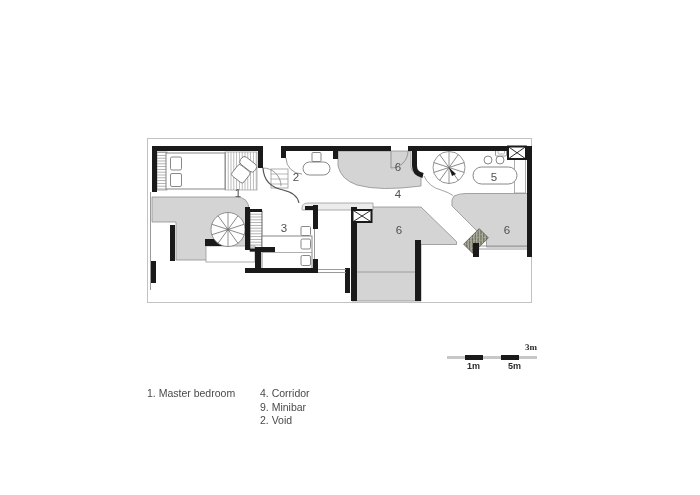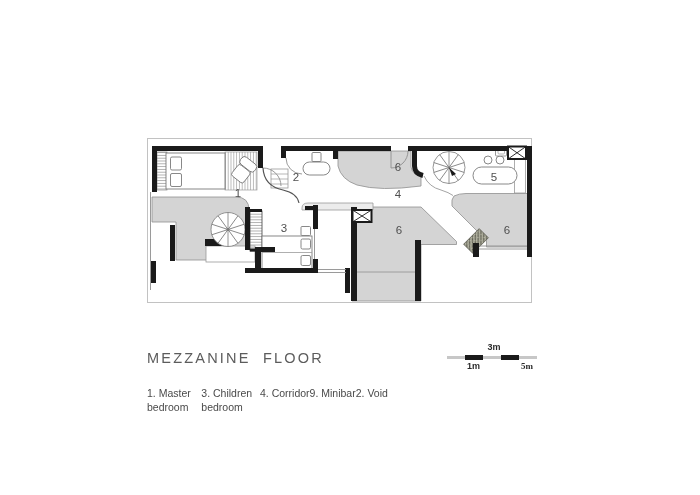--- a/index.html
+++ b/index.html
@@ -3,33 +3,33 @@
 <meta charset="utf-8">
 <style>
   html,body{margin:0;padding:0;background:#ffffff;}
   #page{position:relative;width:700px;height:495px;background:#ffffff;overflow:hidden;
         font-family:"Liberation Sans",sans-serif;}
   #plan-svg{position:absolute;left:0;top:0;}
   .plan-label{font-family:"Liberation Sans",sans-serif;font-size:11.5px;fill:#4f4f4f;}
   #title{position:absolute;left:147px;top:350px;font-size:14.5px;letter-spacing:2.2px;
          color:#5c5c5c;white-space:pre;font-weight:400;}
   #legend{position:absolute;left:147px;top:387px;display:flex;color:#4a4a4a;font-size:10.5px;}
-  .legend-col{display:flex;flex-direction:row;}
+  .legend-col{display:flex;flex-direction:column;}
   .legend-col .legend-item{height:13.5px;line-height:13.5px;}
   #legend-col1{width:113px;}
   #legend-col2{}
   #scalebar{position:absolute;left:447px;top:342px;width:90px;height:30px;color:#2b2b2b;
             font-size:9px;font-weight:bold;}
-  #scale-top{position:absolute;left:4px;right:0;top:0;text-align:center;}
+  #scale-top{position:absolute;left:4px;right:0;top:0;text-align:right;font-family:Liberation Serif, serif;}
   #scale-strip{position:absolute;left:0;top:13px;width:90px;height:5px;display:flex;align-items:center;}
   .seg{width:18px;}
   .seg-light{height:2.5px;background:#c7c7c7;}
   .seg-dark{height:4.5px;background:#1a1a1a;}
   #scale-bl{position:absolute;left:0;top:19px;margin-left:20px;}
-  #scale-br{position:absolute;right:4px;top:19px;font-family:Liberation Serif, serif;}
+  #scale-br{position:absolute;right:16px;top:19px;}
 </style>
 </head>
 <body>
 
 <div id="page">
 
   <svg id="plan-svg" width="700" height="495" viewBox="0 0 700 495">
     <defs>
       <pattern id="hatchH" width="6" height="2.8" patternUnits="userSpaceOnUse">
         <line x1="0" y1="1.4" x2="6" y2="1.4" stroke="#8c8c8c" stroke-width="0.7"></line>
@@ -193,26 +193,24 @@
       <text class="plan-label" x="296" y="181" text-anchor="middle">2</text>
       <text class="plan-label" x="284" y="232" text-anchor="middle">3</text>
       <text class="plan-label" x="398" y="198" text-anchor="middle">4</text>
       <text class="plan-label" x="494" y="180.5" text-anchor="middle">5</text>
       <text class="plan-label" x="398" y="171" text-anchor="middle">6</text>
       <text class="plan-label" x="399" y="234" text-anchor="middle">6</text>
       <text class="plan-label" x="507" y="234" text-anchor="middle">6</text>
     </g>
   </svg>
 
-  <div id="title">MEZZANINE  FLOOR</div>
 
   <div id="legend">
     <div id="legend-col1" class="legend-col">
       <div class="legend-item">1. Master bedroom</div>
-      <div class="legend-item">3. Children bedroom</div>
     </div>
     <div id="legend-col2" class="legend-col">
       <div class="legend-item">4. Corridor</div>
       <div class="legend-item">9. Minibar</div>
       <div class="legend-item">2. Void</div>
     </div>
   </div>
 
   <div id="scalebar">
     <div id="scale-top">3m</div>

